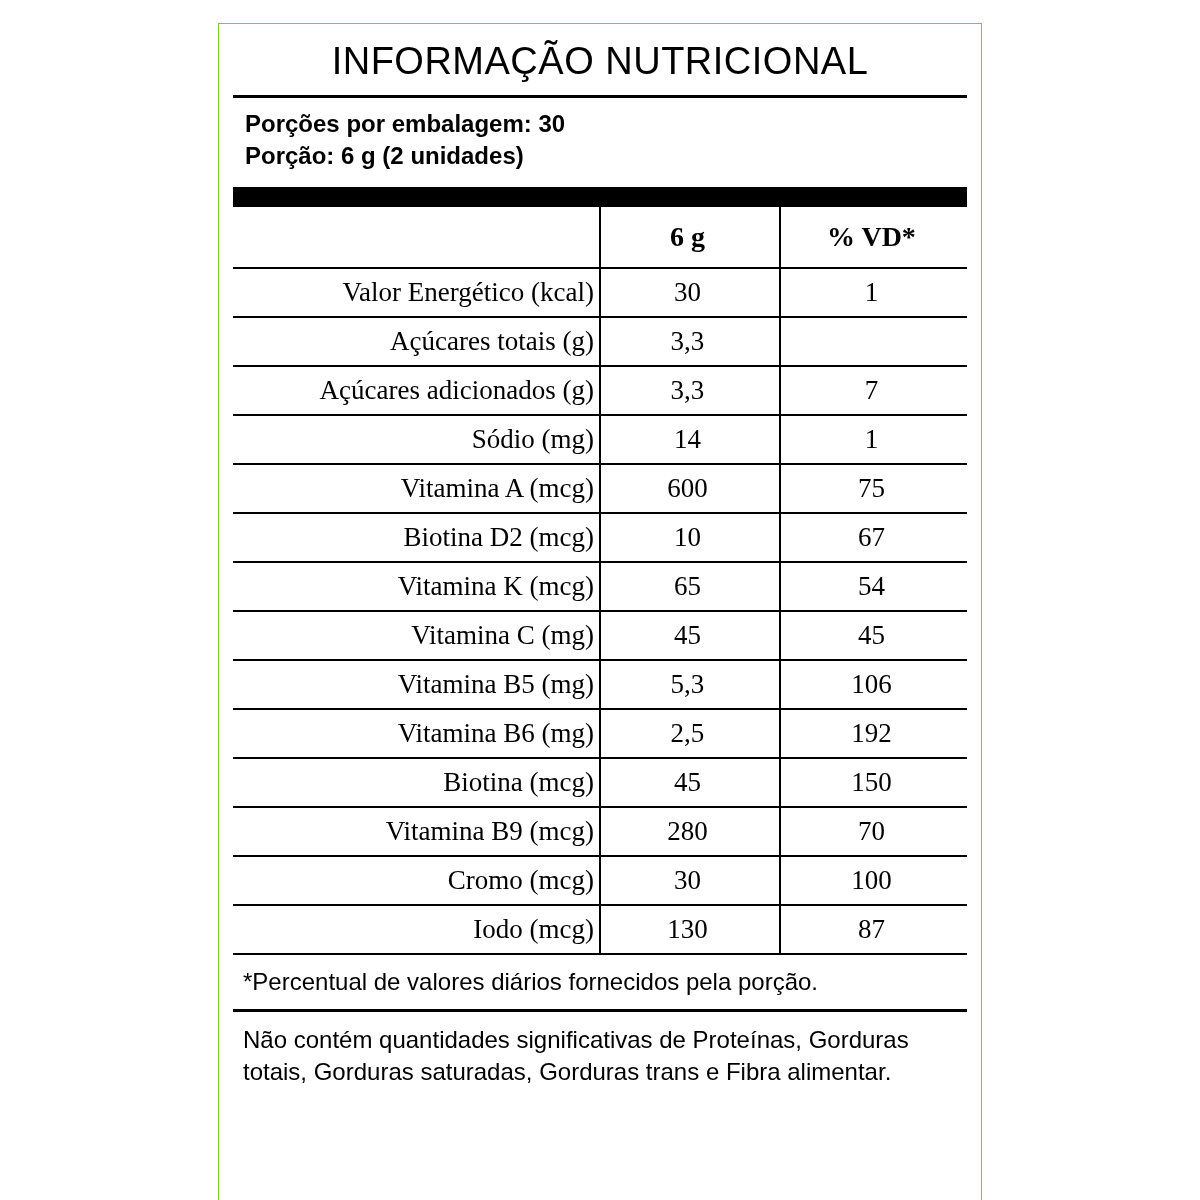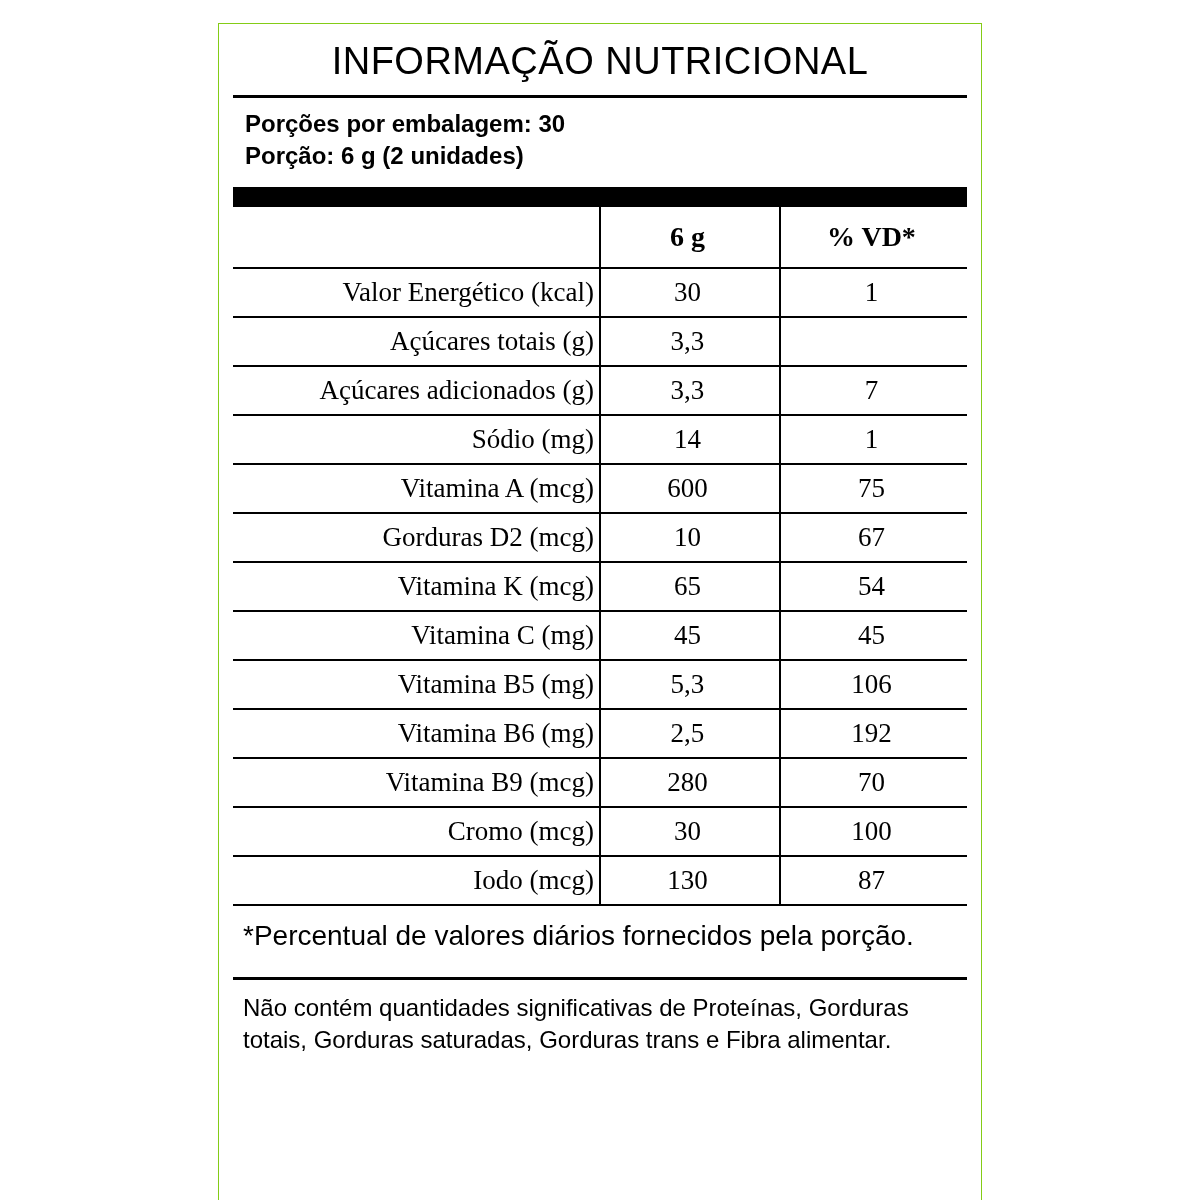--- a/index.html
+++ b/index.html
@@ -91,22 +91,22 @@
     padding-left: 10px;
   }
   td.num, th.num {
     text-align: center;
   }
 
   td.name.indent1 { padding-left: 18px; }
   td.name.indent2 { padding-left: 28px; }
 
   .footnote {
-    font-size: 28px;
-    padding: 12px 0 24px 10px;
+    font-size: 24px;
+    padding: 12px 0 12px 10px;
     border-bottom: 3px solid #000000;
     line-height: 1.25;
   }
 
   .note {
     font-size: 24px;
     padding: 12px 0 8px 10px;
     line-height: 1.32;
   }
 </style>
@@ -160,21 +160,21 @@
             <td class="name">Sódio (mg)</td>
             <td class="num col-sep">14</td>
             <td class="num col-sep">1</td>
           </tr>
           <tr>
             <td class="name">Vitamina A (mcg)</td>
             <td class="num col-sep">600</td>
             <td class="num col-sep">75</td>
           </tr>
           <tr>
-            <td class="name">Gorduras D2 (mcg)</td>
+            <td class="name">Biotina D2 (mcg)</td>
             <td class="num col-sep">10</td>
             <td class="num col-sep">67</td>
           </tr>
           <tr>
             <td class="name">Vitamina K (mcg)</td>
             <td class="num col-sep">65</td>
             <td class="num col-sep">54</td>
           </tr>
           <tr>
             <td class="name">Vitamina C (mg)</td>
@@ -185,20 +185,25 @@
             <td class="name">Vitamina B5 (mg)</td>
             <td class="num col-sep">5,3</td>
             <td class="num col-sep">106</td>
           </tr>
           <tr>
             <td class="name">Vitamina B6 (mg)</td>
             <td class="num col-sep">2,5</td>
             <td class="num col-sep">192</td>
           </tr>
           <tr>
+            <td class="name">Biotina (mcg)</td>
+            <td class="num col-sep">45</td>
+            <td class="num col-sep">150</td>
+          </tr>
+          <tr>
             <td class="name">Vitamina B9 (mcg)</td>
             <td class="num col-sep">280</td>
             <td class="num col-sep">70</td>
           </tr>
           <tr>
             <td class="name">Cromo (mcg)</td>
             <td class="num col-sep">30</td>
             <td class="num col-sep">100</td>
           </tr>
           <tr>

